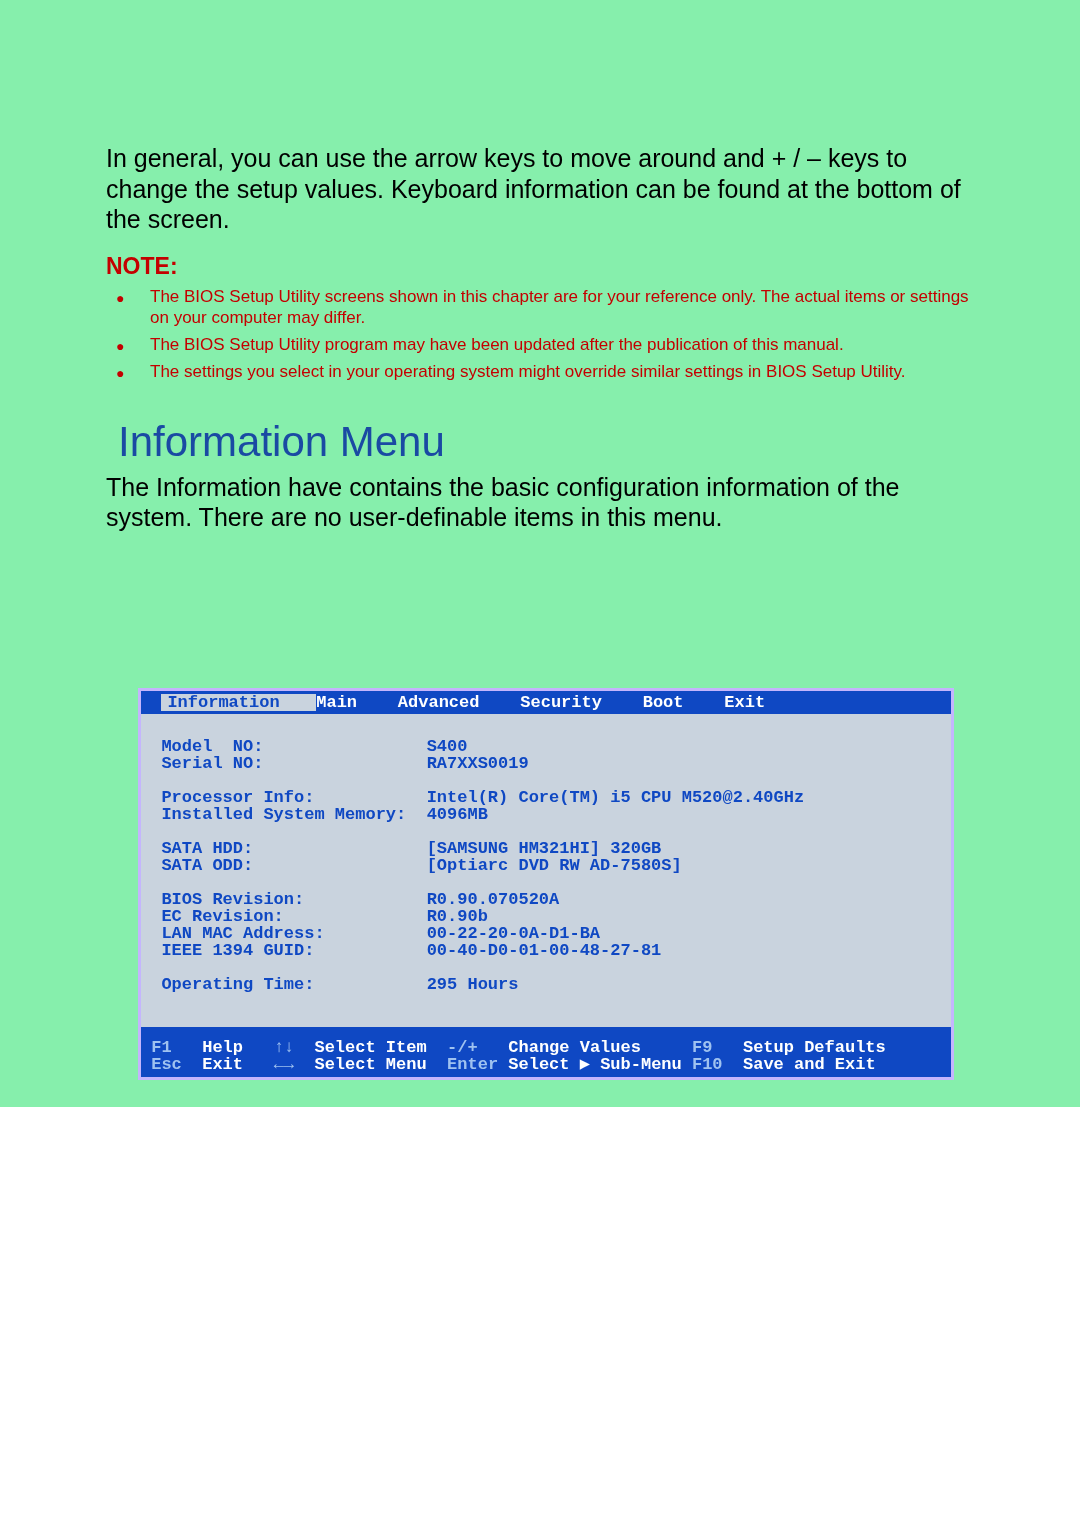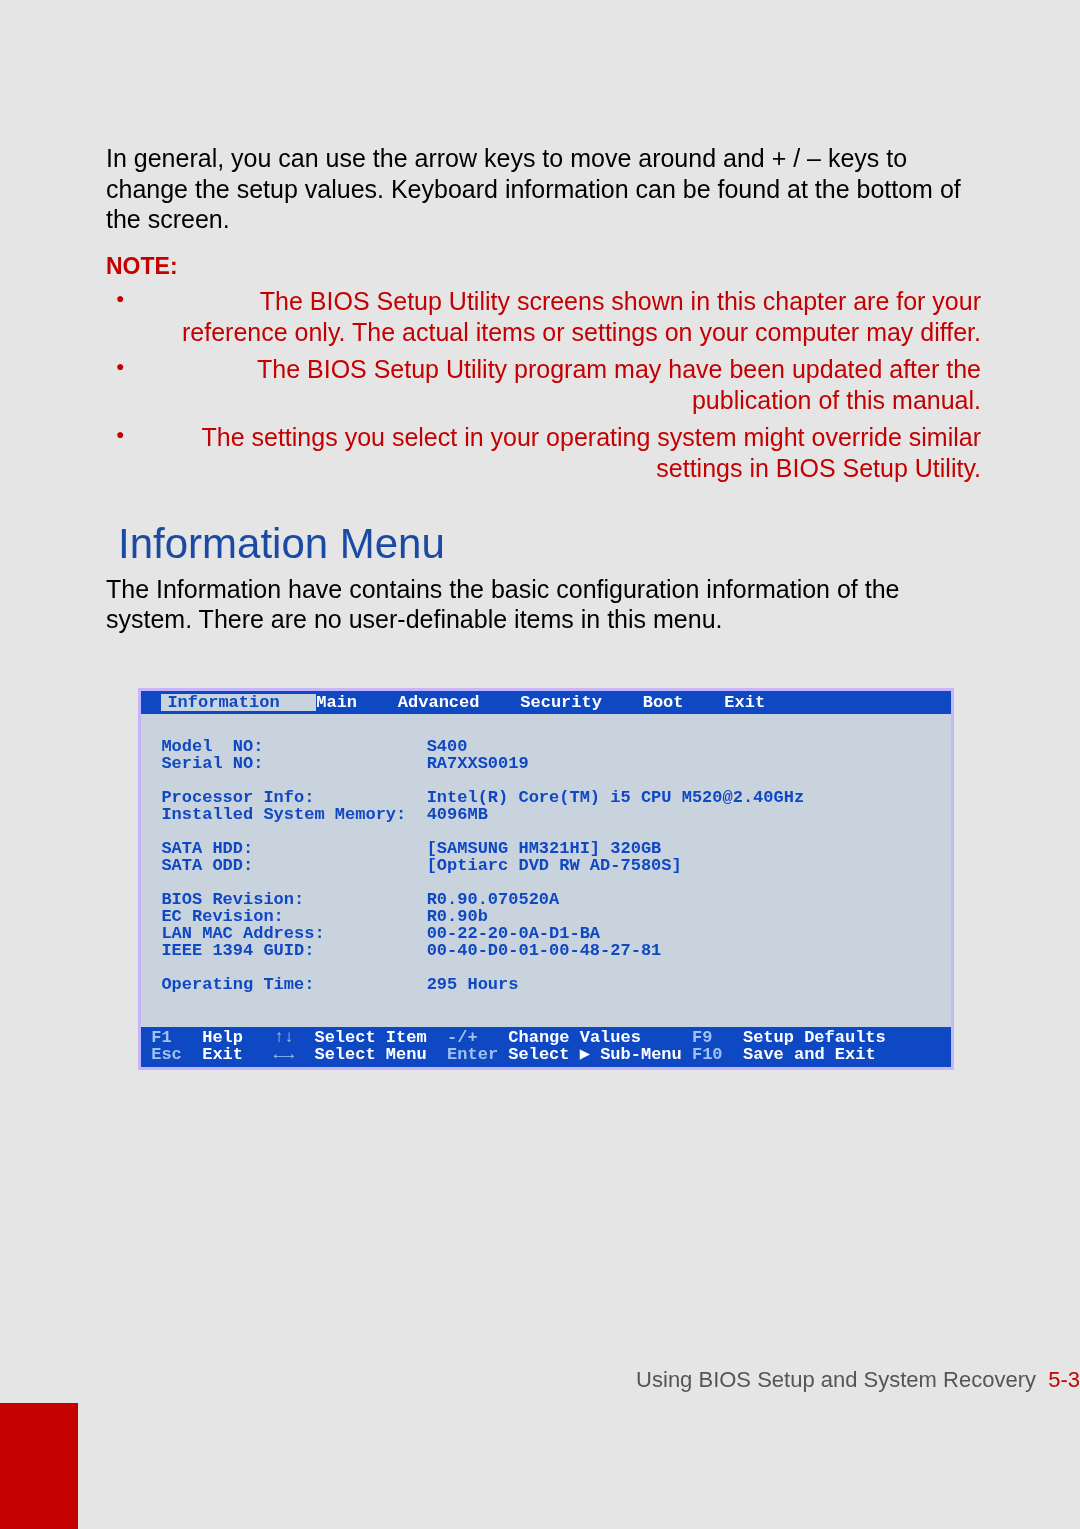--- a/index.html
+++ b/index.html
@@ -4,22 +4,22 @@
 <style>
   html, body {
     margin: 0;
     padding: 0;
     background: #ffffff;
     width: 1080px;
   }
   .page {
     position: relative;
     width: 1080px;
-    height: 1529px;
-    background: #e5e5e5;
+    height: 1107px;
+    background: #86efac;
     font-family: "Segoe UI", "Trebuchet MS", Arial, sans-serif;
     color: #000000;
   }
   .content {
     position: absolute;
     left: 106px;
     top: 143px;
     width: 875px;
   }
   .para {
@@ -33,25 +33,24 @@
     font-weight: bold;
     color: #c40000;
   }
   ul.note-list {
     margin: 6px 0 0 0;
     padding: 0 0 0 44px;
     list-style: none;
   }
   ul.note-list li {
     position: relative;
-    font-size: 25px;
+    font-size: 17px;
     line-height: 1.24;
     color: #c40000;
     margin-bottom: 6px;
-    text-align: right;
   }
   ul.note-list li::before{
     content: "●";
     position: absolute;
     left: -34px;
     top: 4px;
     font-size: 14px;
     color: #c40000;
   }
   h2.section {
@@ -84,21 +83,21 @@
   .tab-sel  { background:#c9d3de; color:#0f48c3; padding:0 6px; }
   .bios-body {
     background: #c9d3de;
     color: #0f48c3;
     padding: 24px 0 34px 0;
     white-space: pre;
   }
   .bios-help {
     background: #0f48c3;
     color: #ffffff;
-    padding: 2px 0 4px 0;
+    padding: 12px 0 4px 0;
     white-space: pre;
   }
   .bios-help .hk { color:#9fc2f0; }
   .footer {
     position: absolute;
     top: 1367px;
     left: 0;
     width: 1080px;
     text-align: right;
   }

